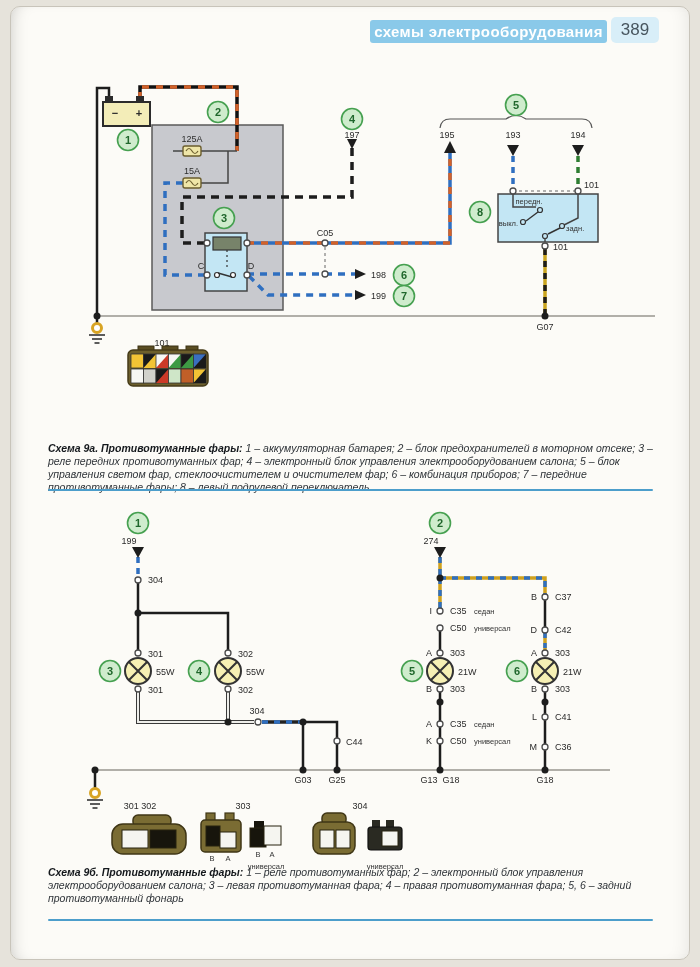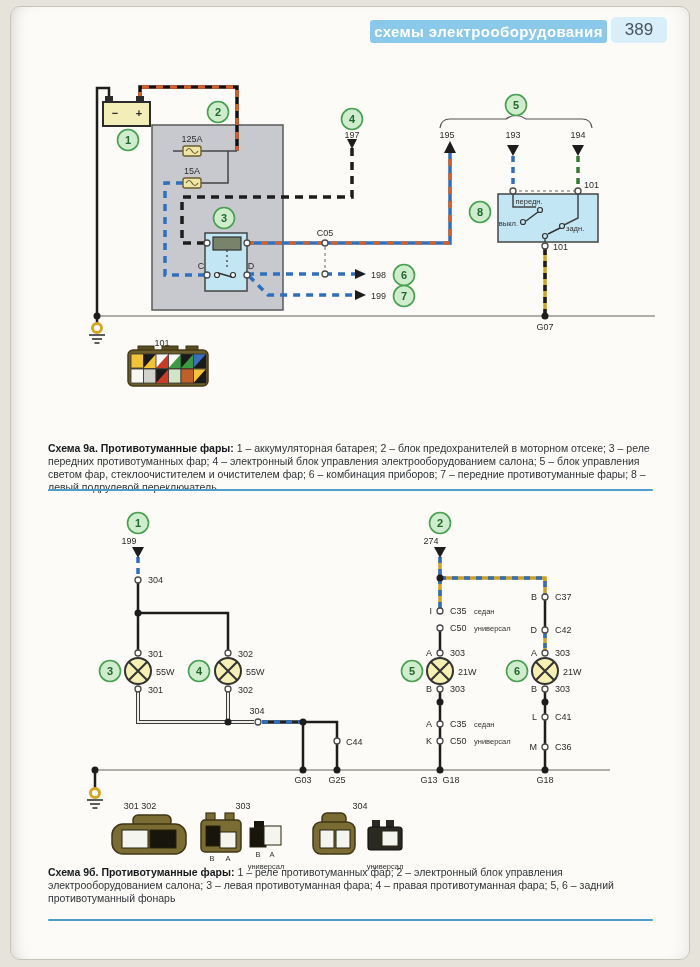--- a/index.html
+++ b/index.html
@@ -5,24 +5,24 @@
   html,body{margin:0;padding:0;}
   body{width:700px;height:967px;background:#e6e3db;position:relative;
        font-family:"Liberation Sans","DejaVu Sans",sans-serif;}
   .stage{position:absolute;inset:0;overflow:hidden;}
   .page-frame{position:absolute;left:10px;top:6px;width:678px;height:952px;
       background:#fcfbf7;border:1px solid #c8c4ba;border-radius:10px;
       box-shadow:inset 12px 0 18px -14px rgba(0,0,0,.25), inset -14px 0 20px -16px rgba(0,0,0,.12);}
   .hdr-bar{position:absolute;left:370px;top:20px;width:237px;height:23px;background:#8ac9e9;
       border-radius:3px;display:flex;align-items:center;justify-content:center;
       color:#ffffff;font-size:15px;font-weight:600;letter-spacing:.4px;}
-  .hdr-num{position:absolute;left:611px;top:17px;width:56px;height:26px;background:#d8eef8;
+  .hdr-num{position:absolute;left:611px;top:17px;width:48px;height:26px;background:#d8eef8;
       border-radius:5px;display:flex;align-items:center;justify-content:center;
       color:#47555e;font-size:17px;}
-  .caption{position:absolute;left:48px;width:605px;font-size:10.5px;line-height:1.24;color:#2f3439;}
+  .caption{position:absolute;left:48px;width:605px;font-size:10.5px;line-height:1.24;color:#2f3439;font-style:italic;}
   .caption b{color:#14181c;}
   .cap1{top:442px;}
   .cap2{top:866px;}
   .rule{position:absolute;left:48px;width:605px;height:2px;background:#4c9ecb;border-radius:1px;}
   .rule1{top:489px;}
   .rule2{top:919px;}
   svg{position:absolute;left:0;top:0;}
   text{font-family:"Liberation Sans","DejaVu Sans",sans-serif;}
   text.lbl{font-size:9px;fill:#2b2b2b;}
   text.lbl-sm{font-size:7.5px;fill:#333;}

